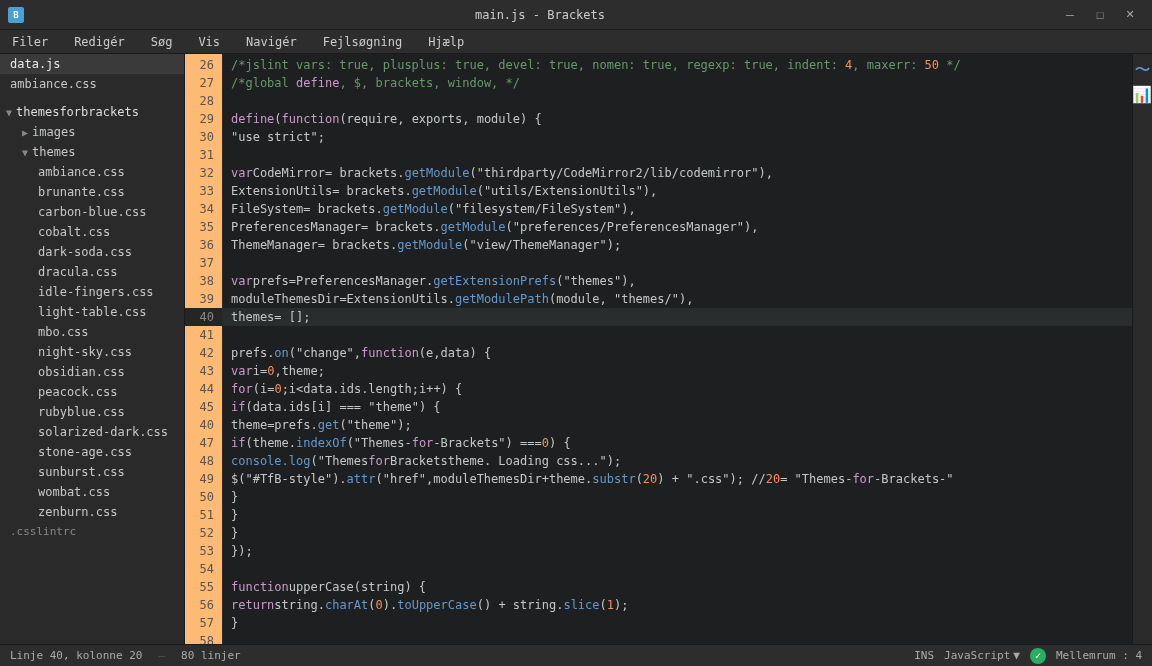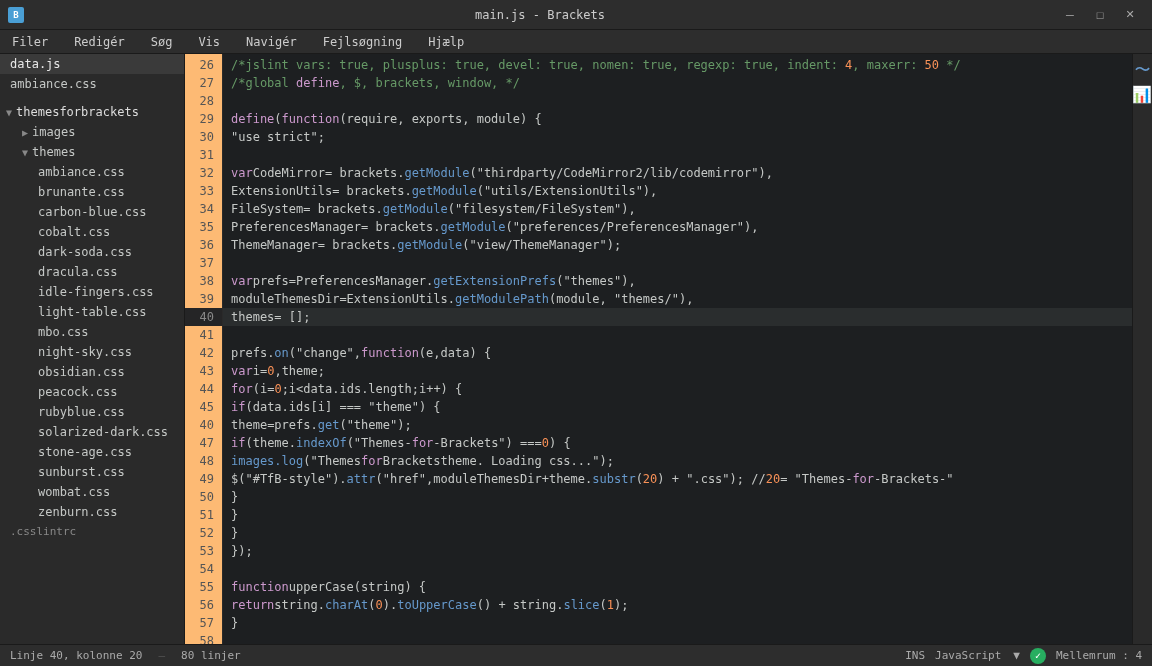--- a/index.html
+++ b/index.html
@@ -261,21 +261,21 @@
       font-size: 11px;
       color: #aaa;
     }
     #status-left { display: flex; align-items: center; gap: 16px; }
     #status-right { display: flex; align-items: center; gap: 10px; }
     .status-item { color: #aaa; }
     .status-sep { color: #555; }
     .lang-selector {
       display: flex;
       align-items: center;
-      gap: 12px;
+      gap: 3px;
       cursor: pointer;
     }
     .status-ok {
       width: 16px;
       height: 16px;
       background: #27ae60;
       border-radius: 50%;
       display: flex;
       align-items: center;
       justify-content: center;
@@ -412,21 +412,21 @@
           <div class="code-line">    <span class="kw">var</span> <span class="plain">prefs</span> = <span class="plain">PreferencesManager</span>.<span class="blue-fn">getExtensionPrefs</span>("<span class="plain">themes</span>"),</div>
           <div class="code-line">        <span class="plain">moduleThemesDir</span> = <span class="plain">ExtensionUtils</span>.<span class="blue-fn">getModulePath</span>(module, "<span class="plain">themes</span>/"),</div>
           <div class="code-line highlighted">        <span class="plain">themes</span> = [];</div>
           <div class="code-line"></div>
           <div class="code-line">    <span class="plain">prefs</span>.<span class="blue-fn">on</span>("change", <span class="kw">function</span> (e, <span class="plain">data</span>) {</div>
           <div class="code-line">        <span class="kw">var</span> <span class="plain">i</span> = <span class="num">0</span>, <span class="plain">theme</span>;</div>
           <div class="code-line">        <span class="kw">for</span> (<span class="plain">i</span> = <span class="num">0</span>; <span class="plain">i</span> &lt; <span class="plain">data</span>.ids.length; <span class="plain">i</span>++) {</div>
           <div class="code-line">            <span class="kw">if</span> (<span class="plain">data</span>.ids[<span class="plain">i</span>] === "<span class="plain">theme</span>") {</div>
           <div class="code-line">                <span class="plain">theme</span> = <span class="plain">prefs</span>.<span class="blue-fn">get</span>("<span class="plain">theme</span>");</div>
           <div class="code-line">                <span class="kw">if</span> (<span class="plain">theme</span>.<span class="blue-fn">indexOf</span>("Themes-<span class="kw">for</span>-Brackets") === <span class="num">0</span>) {</div>
-          <div class="code-line">                    <span class="blue-fn">images.log</span>("Themes <span class="kw">for</span> Brackets <span class="plain">theme</span>. Loading css...");</div>
+          <div class="code-line">                    <span class="blue-fn">console.log</span>("Themes <span class="kw">for</span> Brackets <span class="plain">theme</span>. Loading css...");</div>
           <div class="code-line">                    $("#TfB-style").<span class="blue-fn">attr</span>("href", <span class="plain">moduleThemesDir</span> + <span class="plain">theme</span>.<span class="blue-fn">substr</span>(<span class="num">20</span>) + ".css");  //<span class="num">20</span> = "Themes-<span class="kw">for</span>-Brackets-"</div>
           <div class="code-line">                }</div>
           <div class="code-line">            }</div>
           <div class="code-line">        }</div>
           <div class="code-line">    });</div>
           <div class="code-line"></div>
           <div class="code-line">    <span class="kw">function</span> upperCase(string) {</div>
           <div class="code-line">        <span class="kw">return</span> string.<span class="blue-fn">charAt</span>(<span class="num">0</span>).<span class="blue-fn">toUpperCase</span>() + string.<span class="blue-fn">slice</span>(<span class="num">1</span>);</div>
           <div class="code-line">    }</div>
           <div class="code-line"></div>

